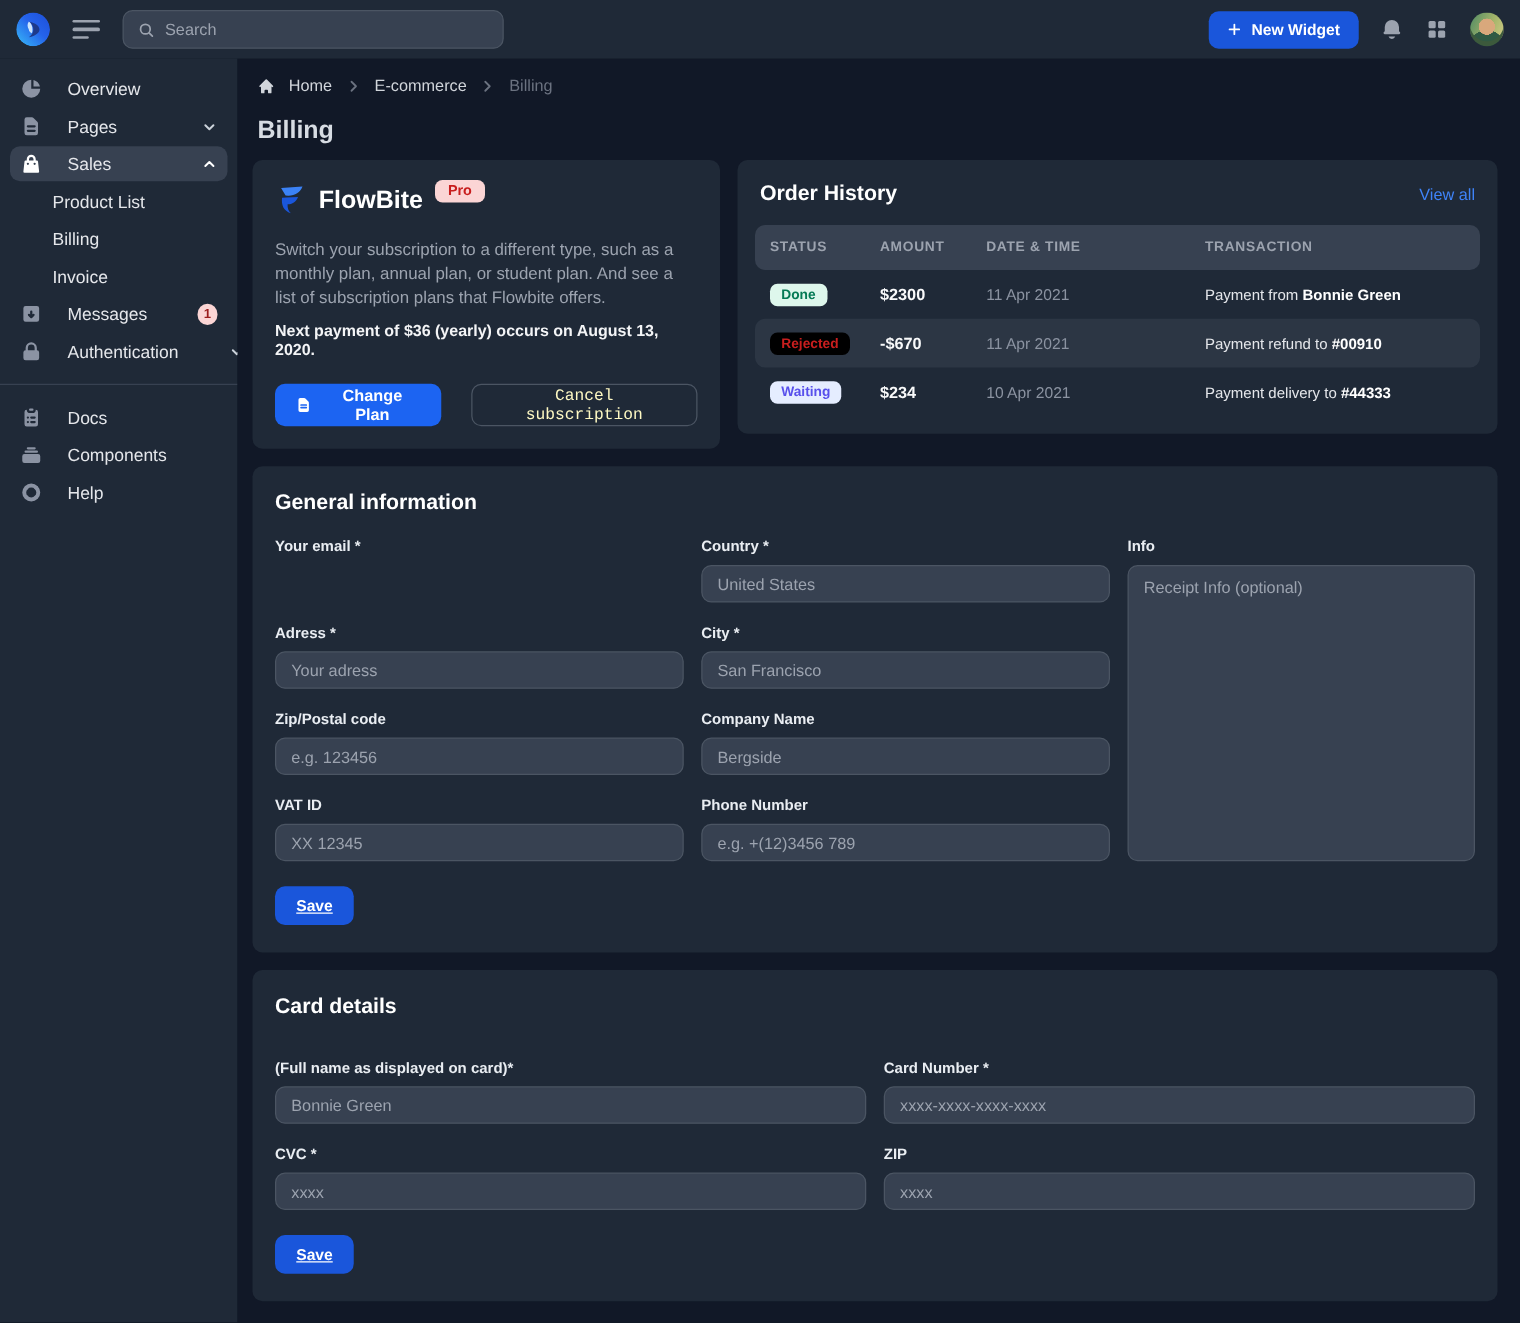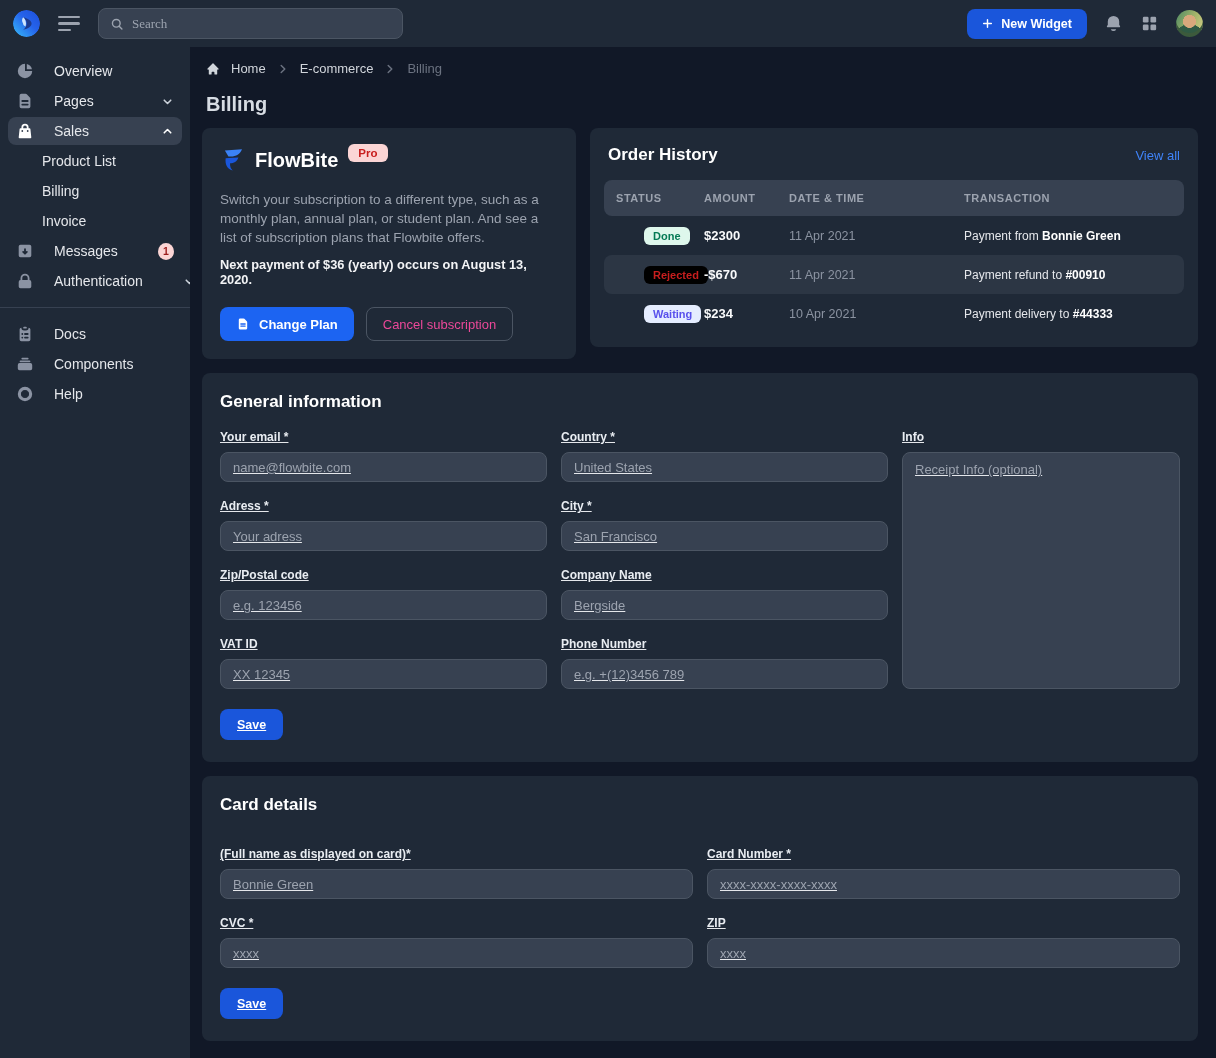--- a/index.html
+++ b/index.html
@@ -6,21 +6,21 @@
   html,body { width:1216px; height:1058px; overflow:hidden; }
   body {
     font-family: "Liberation Sans", "DejaVu Sans", sans-serif;
     background:#111827; color:#e5e7eb;
   }
   
   .navbar{
     height:47px; background:#1f2937; display:flex; align-items:center;
     padding:0 13px; justify-content:space-between;
   }
-  .nav-left{ display:flex; align-items:center; gap:18px;font-family:Liberation Serif, serif; }
+  .nav-left{ display:flex; align-items:center; gap:18px; }
   .logo-circle{ width:27px; height:27px; border-radius:50%; display:block; }
   .hamburger{ width:22px; display:flex; flex-direction:column; gap:4px; cursor:pointer; }
   .hamburger span{ height:2.5px; border-radius:2px; background:#9ca3af; }
   .hamburger span:nth-child(3){ width:60%; }
   .search-box{
     width:305px; height:31px; background:#374151; border:1px solid #4b5563;
     border-radius:8px; display:flex; align-items:center; padding:0 11px; gap:8px;
   }
   .search-box svg{ width:14px; height:14px; color:#9ca3af; flex:none; }
   .search-box input{
@@ -80,69 +80,69 @@
   .sub-card{ width:374px; flex:none; padding:19px 18px 18px 18px; }
   .brand-row{ display:flex; align-items:center; }
   .brand-logo{ width:26px; height:26px; }
   .brand-name{ font-size:20px; font-weight:700; color:#fff; margin-left:9px; }
   .pro-badge{
     background:#fbd5d5; color:#c81e1e; font-size:11.5px; font-weight:600;
     border-radius:6px; padding:3px 10px; margin-left:10px; position:relative; top:-7px;
   }
   .sub-desc{ margin-top:17px; font-size:13.5px; line-height:1.42; color:#9ca3af; }
   .sub-note{ margin-top:10px; font-size:12.8px; font-weight:700; color:#f3f4f6; }
-  .sub-actions{ display:flex; gap:12px; margin-top:20px; }
+  .sub-actions{ display:flex; gap:24px; margin-top:20px; }
   .btn-change{
     background:#1c64f2; color:#fff; border:none; border-radius:8px; height:34px;
     padding:0 16px; font-size:13px; font-weight:700; display:inline-flex;
     align-items:center; gap:9px; cursor:pointer; font-family:inherit;
   }
   .btn-change svg{ width:14px; height:14px; }
   .btn-outline{
-    background:transparent; color:#ec4899; border:1px solid #4b5563; border-radius:8px;
-    height:34px; padding:0 16px; font-size:13px; cursor:pointer; font-family:Liberation Sans, sans-serif;
+    background:transparent; color:#fef9c3; border:1px solid #4b5563; border-radius:8px;
+    height:34px; padding:0 16px; font-size:13px; cursor:pointer; font-family:Liberation Mono, monospace;
   }
   
   .order-card{ flex:1; padding:17px 14px 14px 14px; }
   .order-head{ display:flex; align-items:center; justify-content:space-between; padding:0 4px; }
   .card-title{ font-size:17px; font-weight:700; color:#fff; }
   .view-all{ font-size:13px; color:#3f83f8; cursor:pointer; text-decoration:none; }
   .otable{ margin-top:15px; }
   .orow{
     display:grid; grid-template-columns:88px 85px 175px 1fr;
     align-items:center; padding:0 12px; border-radius:8px;
   }
   .orow.head{ background:#374151; height:36px; }
   .orow.head span{
     font-size:11px; font-weight:600; letter-spacing:.05em; color:#9ca3af; text-transform:uppercase;
   }
   .orow.body{ height:39px; }
   .orow.striped{ background:rgba(55,65,81,.55); }
   .status-badge{
     display:inline-block; font-size:11px; font-weight:600; padding:3px 9px;
-    border-radius:6px; justify-self:start;margin-left:28px;
+    border-radius:6px; justify-self:start;
   }
   .st-done{ background:#def7ec; color:#057a55; }
   .st-rejected{ background:#000000; color:#c81e1e; }
   .st-waiting{ background:#e5edff; color:#5850ec; }
   .o-amount{ font-size:13px; font-weight:700; color:#f9fafb; }
   .o-date{ font-size:12.5px; color:#8b93a1; }
   .o-trans{ font-size:12px; color:#e5e7eb; }
   .o-trans b{ color:#fff; }
   
   .form-card{ margin-top:14px; padding:19px 18px 22px 18px; }
   .gi-grid{
     display:grid; grid-template-columns:1fr 1fr 278px;
     column-gap:14px; row-gap:17px; margin-top:18px;
   }
   .cd-grid{
     display:grid; grid-template-columns:1fr 1fr;
     column-gap:14px; row-gap:17px; margin-top:32px;
   }
-  .field{ display:flex; flex-direction:column;text-decoration:underline; }
+  .field{ display:flex; flex-direction:column; }
   .field label{ font-size:12px; font-weight:600; color:#e9edf2; margin-bottom:8px; }
   .field input, .field textarea{
     background:#374151; border:1px solid #4b5563; border-radius:8px;
     height:30px; padding:0 12px; font-size:13px; color:#e5e7eb; outline:none;
     font-family:inherit; width:100%;
   }
   .field textarea{ height:100%; flex:1; padding:9px 12px; resize:none; }
   .field input::placeholder, .field textarea::placeholder{ color:#9ca3af; }
   .info-field{ grid-column:3; grid-row:1 / 5; }
   .btn-save{
@@ -361,21 +361,20 @@
           </div>
         </div>
       </section>
     </div>
 
     <section class="card form-card">
       <h2 class="card-title">General information</h2>
       <div class="gi-grid">
         <div class="field">
           <label>Your email *</label>
-          <input type="text" placeholder="name@flowbite.com" style="">
         </div>
         <div class="field">
           <label>Country *</label>
           <input type="text" placeholder="United States" style="">
         </div>
         <div class="field info-field">
           <label>Info</label>
           <textarea placeholder="Receipt Info (optional)" style=""></textarea>
         </div>
         <div class="field">

